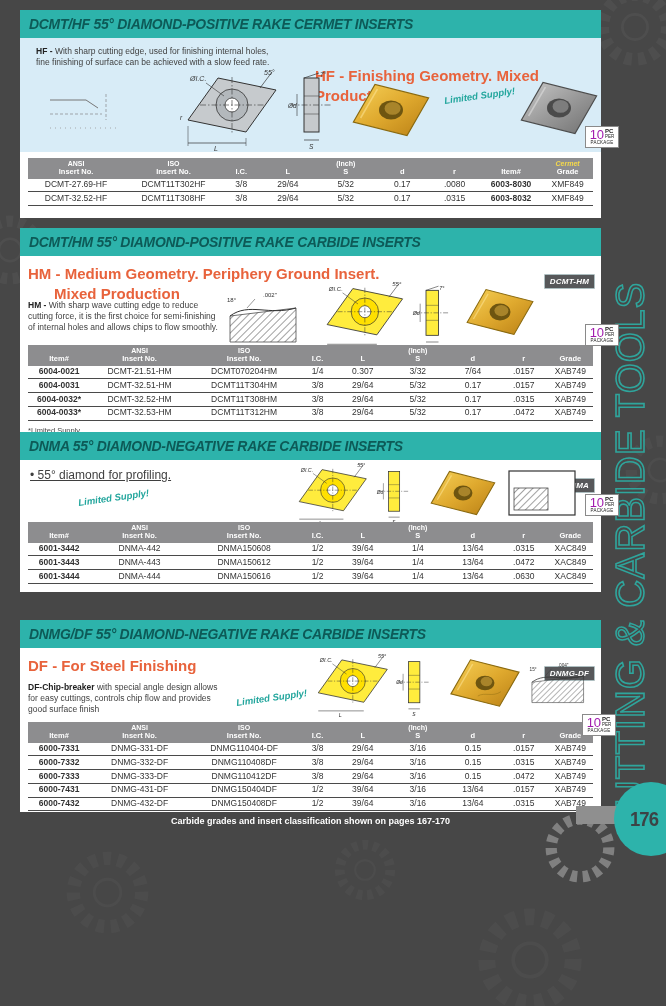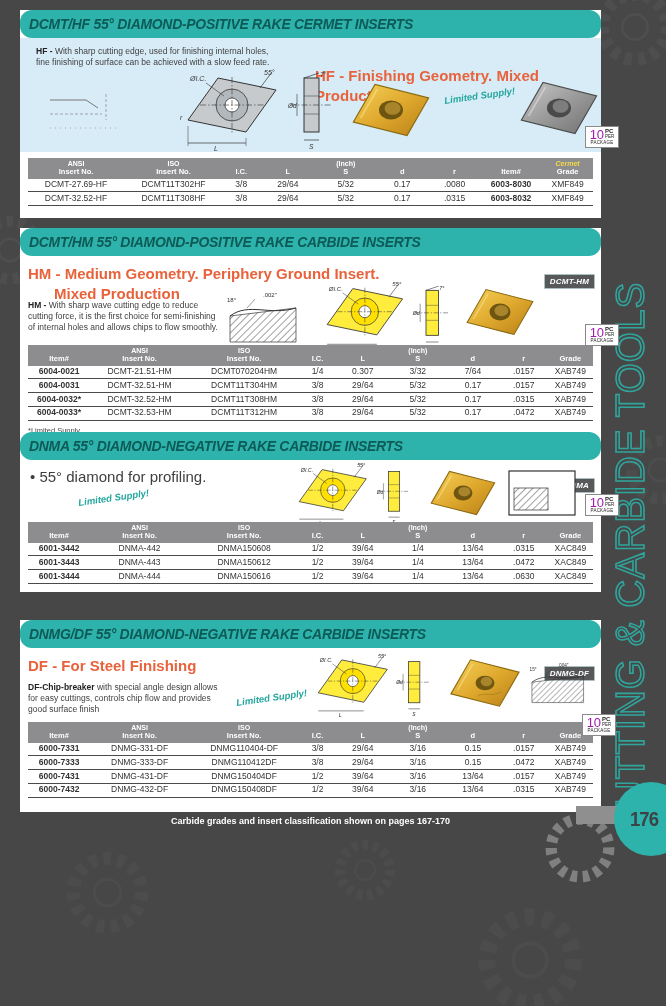--- a/index.html
+++ b/index.html
@@ -10,37 +10,37 @@
   }
   
   .gear{position:absolute;opacity:.45;z-index:0;}
   .gear.light{opacity:.85;}
   
   .section{position:absolute;left:20px;width:581px;background:#fff;z-index:2;}
   #s1{top:10px;height:208px;}
   #s2{top:228px;height:216px;}
   #s3{top:432px;height:160px;}
   #s4{top:620px;height:192px;}
-  .sec-header{position:absolute;top:0;left:0;right:0;height:28px;background:#2db3ab;border-radius:12px;}
+  .sec-header{position:absolute;top:0;left:0;right:0;height:28px;background:#2db3ab;}
   .sec-title{
     position:absolute;left:9px;top:5px;font-size:15px;font-weight:bold;font-style:italic;
     color:#0d5a57;white-space:nowrap;letter-spacing:-.3px;
     transform:scaleX(.93);transform-origin:left center;
   }
   .sec-badge{
     position:absolute;right:6px;top:6px;background:#57585a;color:#fff;
     font-size:8px;font-weight:bold;font-style:italic;padding:2px 5px;
     border:1px solid #aebfc1;border-radius:1px;letter-spacing:.2px;margin-top:40px;
   }
   .sec-body-blue{position:absolute;top:28px;left:0;right:0;height:114px;background:#d8ecf7;}
   .desc{position:absolute;font-size:8.5px;color:#3f3f3f;line-height:1.3;}
   .desc .lead{font-weight:bold;color:#222;}
   .subtitle{position:absolute;color:#e8633c;font-weight:bold;font-size:15px;line-height:1.3;}
   .subtitle .sub2{display:block;padding-left:26px;}
-  .bullet-note{position:absolute;font-size:15px;color:#3f3f3f;}
+  .bullet-note{position:absolute;font-size:12px;color:#3f3f3f;text-decoration:underline;}
   .limited{position:absolute;color:#23a69d;font-weight:bold;font-style:italic;font-size:9.5px;transform:rotate(-8deg);white-space:nowrap;}
   .footnote{position:absolute;font-size:7.5px;color:#4a4a4a;}
   
   .pkg-badge{
     position:absolute;width:32px;background:#fff;border:1px solid #8a8a8a;z-index:5;
     display:flex;flex-direction:column;align-items:center;padding:1px 0;
   }
   .pkg-row{display:flex;align-items:flex-start;line-height:1;}
   .pkg-num{color:#a21caf;font-weight:normal;font-size:13px;line-height:1;}
   .pkg-col{display:flex;flex-direction:column;margin-left:1px;}
@@ -729,20 +729,31 @@
           <td>DNMG-331-DF</td>
           <td>DNMG110404-DF</td>
           <td>3/8</td>
           <td>29/64</td>
           <td>3/16</td>
           <td>0.15</td>
           <td>.0157</td>
           <td class="grade-cell">XAB749</td>
         </tr>
         <tr>
+          <td class="item-cell">6000-7332</td>
+          <td>DNMG-332-DF</td>
+          <td>DNMG110408DF</td>
+          <td>3/8</td>
+          <td>29/64</td>
+          <td>3/16</td>
+          <td>0.15</td>
+          <td>.0315</td>
+          <td class="grade-cell">XAB749</td>
+        </tr>
+        <tr>
           <td class="item-cell">6000-7333</td>
           <td>DNMG-333-DF</td>
           <td>DNMG110412DF</td>
           <td>3/8</td>
           <td>29/64</td>
           <td>3/16</td>
           <td>0.15</td>
           <td>.0472</td>
           <td class="grade-cell">XAB749</td>
         </tr>

